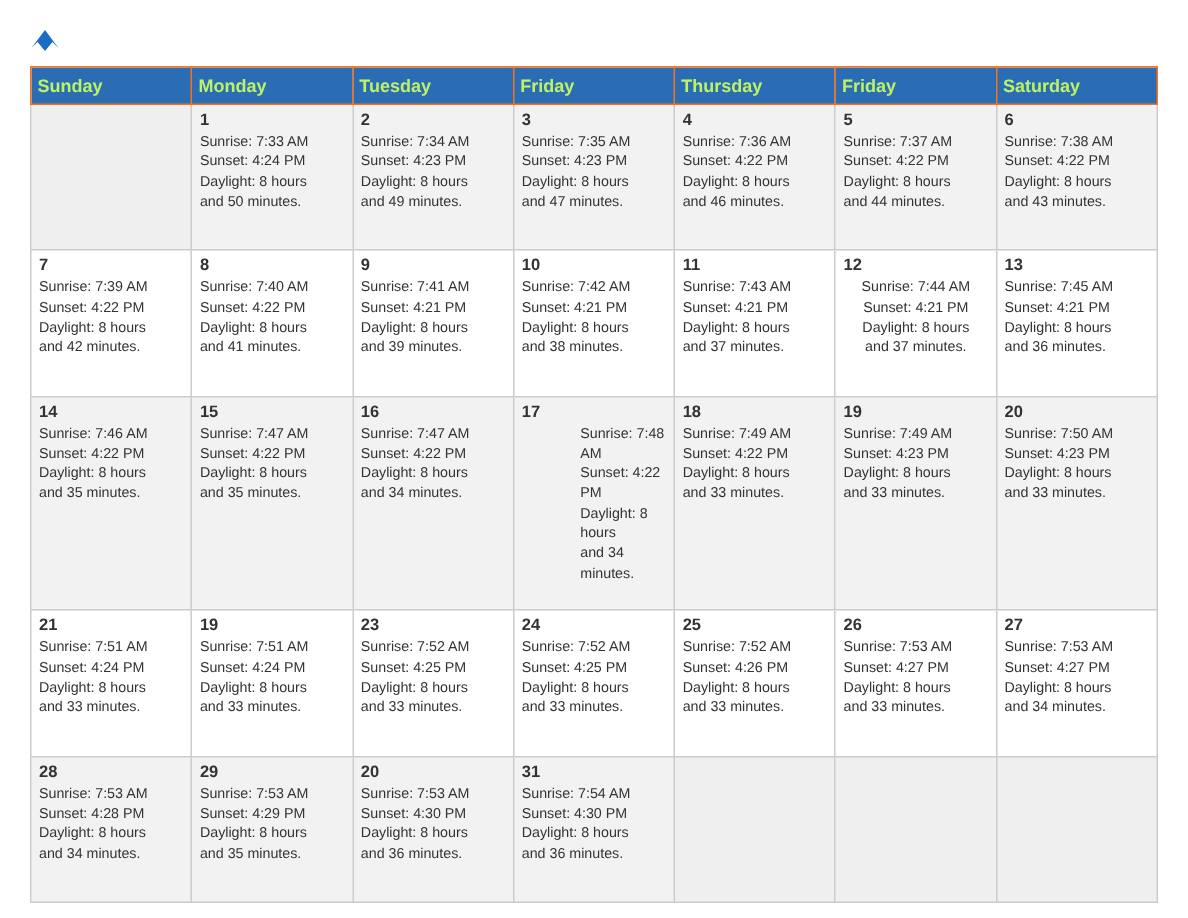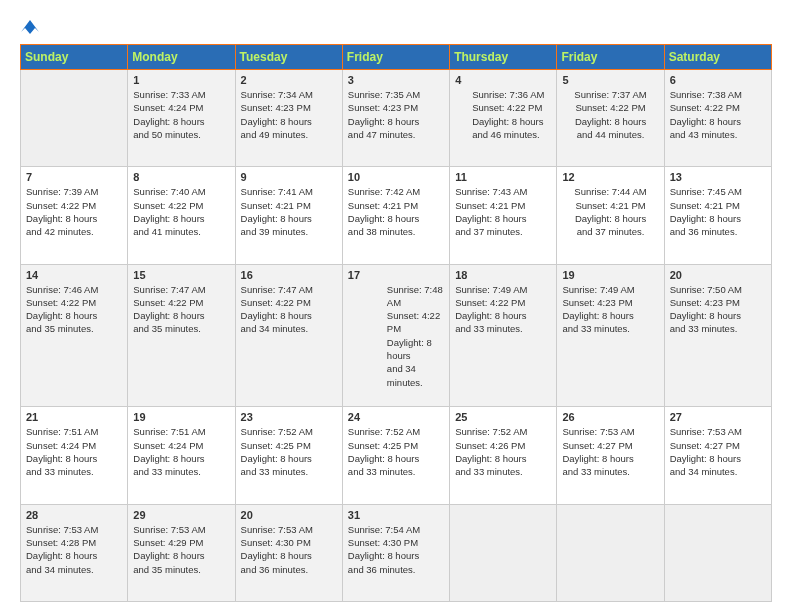--- a/index.html
+++ b/index.html
@@ -146,28 +146,28 @@
           </td>
           <td>
             <span class="day-num">3</span>
             <div class="day-info" style="white-space: pre-line;">Sunrise: 7:35 AM
 Sunset: 4:23 PM
 Daylight: 8 hours
 and 47 minutes.</div>
           </td>
           <td>
             <span class="day-num">4</span>
-            <div class="day-info" style="white-space: pre-line; margin-left: 17px;">Sunrise: 7:36 AM
+            <div class="day-info" style="white-space: pre-line;">Sunrise: 7:36 AM
 Sunset: 4:22 PM
 Daylight: 8 hours
 and 46 minutes.</div>
           </td>
           <td>
             <span class="day-num">5</span>
-            <div class="day-info" style="white-space: pre-line; text-align: center;">Sunrise: 7:37 AM
+            <div class="day-info" style="white-space: pre-line;">Sunrise: 7:37 AM
 Sunset: 4:22 PM
 Daylight: 8 hours
 and 44 minutes.</div>
           </td>
           <td>
             <span class="day-num">6</span>
             <div class="day-info" style="white-space: pre-line;">Sunrise: 7:38 AM
 Sunset: 4:22 PM
 Daylight: 8 hours
 and 43 minutes.</div>

